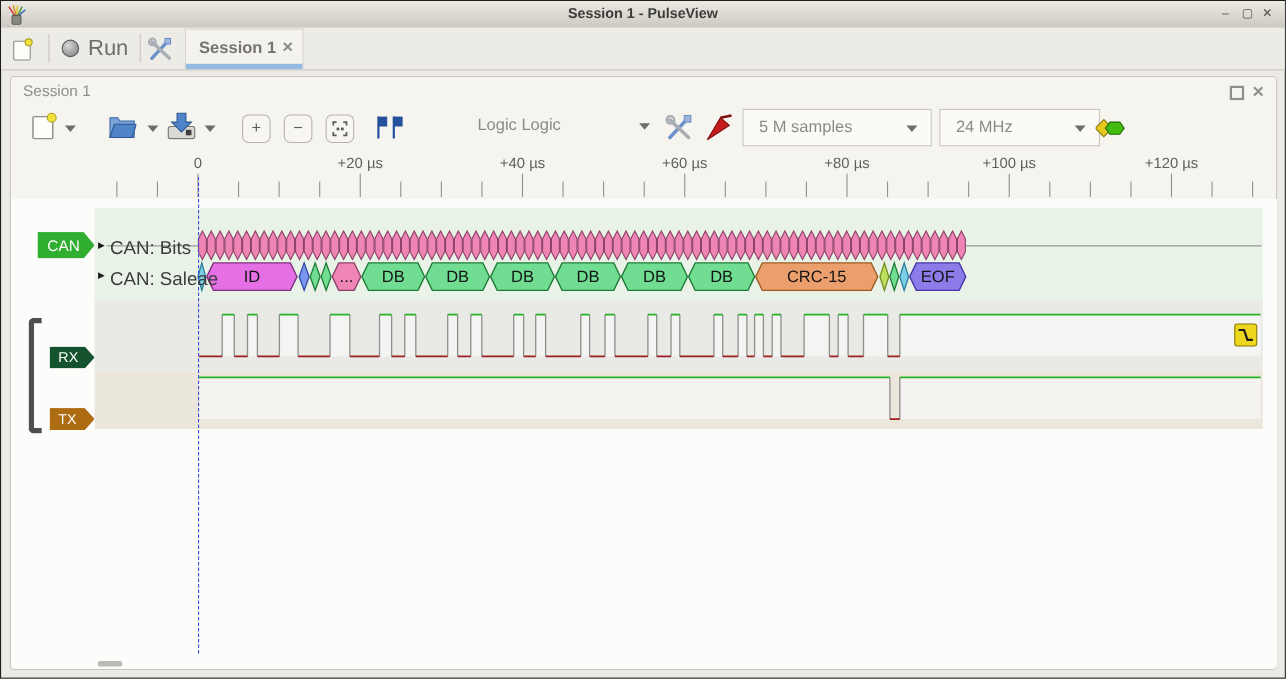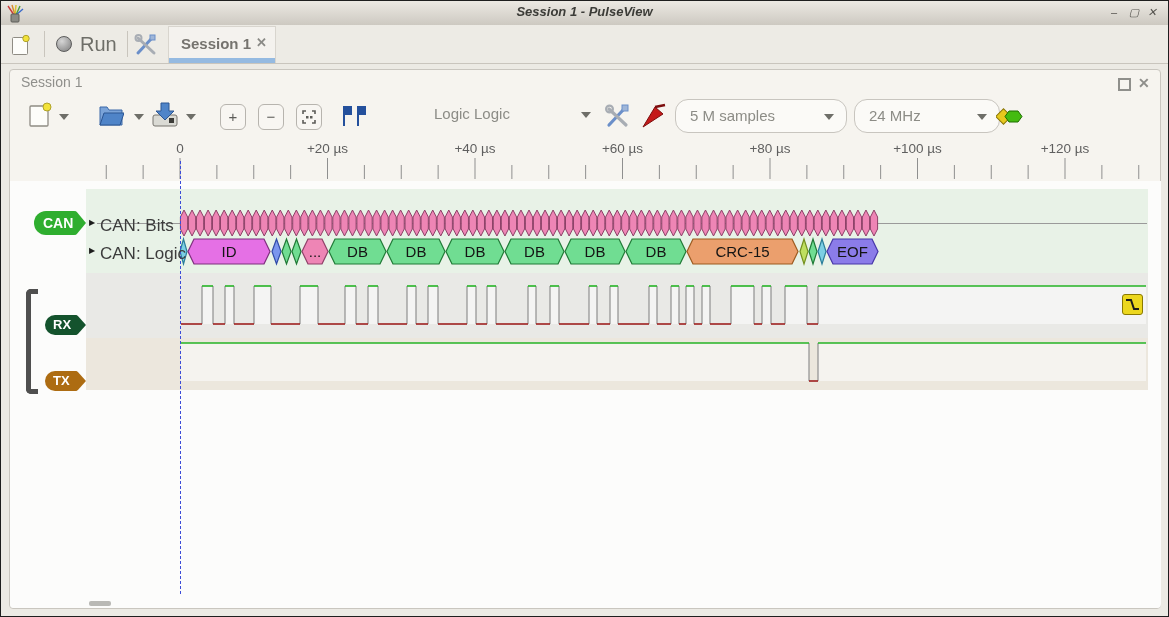--- a/index.html
+++ b/index.html
@@ -1,19 +1,19 @@
 <!DOCTYPE html>
 <html><head>
 <meta charset="utf-8">
 <style>
   html,body{margin:0;padding:0;background:#555;font-family:"Liberation Sans",sans-serif;}
   #window{position:relative;width:1169px;height:617px;background:#eceae4;border:1px solid #1e1e1e;box-sizing:border-box;overflow:hidden;}
   
   #titlebar{position:absolute;left:0;top:0;width:100%;height:24px;
-    background:linear-gradient(#ece9e3,#cdc9c1);border-bottom:1px solid #a9a59d;font-style:italic;}
+    background:linear-gradient(#ece9e3,#cdc9c1);border-bottom:1px solid #a9a59d;}
   #title-text{position:absolute;left:0;right:0;top:3px;text-align:center;font-size:13px;font-weight:bold;color:#3c3c38;}
   #app-icon{position:absolute;left:5px;top:2px;}
   .tb-btn{position:absolute;top:3px;width:16px;height:16px;color:#55534e;font-size:11px;line-height:16px;text-align:center;cursor:default;}
   #btn-min{right:46px;} #btn-max{right:26px;} #btn-close{right:8px;}
   
   #main-toolbar{position:absolute;left:0;top:24px;width:100%;height:38px;background:#edebe5;border-bottom:1px solid #c9c5bd;}
   .mt-sep{position:absolute;top:6px;width:1px;height:26px;background:#c9c5bd;}
   #run-button{position:absolute;left:55px;top:6px;height:26px;display:flex;align-items:center;gap:8px;color:#6e6e68;font-size:20px;}
   #run-led{width:14px;height:14px;border-radius:50%;background:radial-gradient(circle at 35% 30%,#d6d6d6,#7d7d7d);border:1px solid #5c5c5c;}
   #session-tab{position:absolute;left:167px;top:1px;width:106px;height:36px;background:#f4f2ee;
@@ -25,35 +25,35 @@
   #dock{position:absolute;left:8px;top:68px;width:1152px;height:540px;background:#f6f4ef;
     border:1px solid #c9c6bf;border-radius:4px;box-sizing:border-box;}
   #dock-title{position:absolute;left:20px;top:73px;font-size:14px;color:#8f8f8b;}
   #dock-float{position:absolute;left:1117px;top:77px;width:9px;height:9px;border:2px solid #8f8f8b;}
   #dock-close{position:absolute;left:1137px;top:74px;font-size:14px;color:#8f8f8b;font-weight:bold;}
   
   .st-item{position:absolute;top:100px;}
   .dd-arrow{display:inline-block;width:0;height:0;border-left:5px solid transparent;border-right:5px solid transparent;border-top:6px solid #6e6e68;vertical-align:middle;}
   .sq-btn{position:absolute;top:103px;width:26px;height:26px;border:1px solid #b7b4ae;border-radius:6px;box-sizing:border-box;
     color:#5c5c58;text-align:center;font-size:15px;line-height:23px;background:#f8f6f2;}
-  .combo{position:absolute;top:98px;height:34px;border:1px solid #c8c5bf;border-radius:13px;background:#fbfaf7;
+  .combo{position:absolute;top:98px;height:34px;border:1px solid #c8c5bf;border-radius:0;background:#fbfaf7;
     box-sizing:border-box;font-size:15px;color:#8c8c86;line-height:32px;padding-left:14px;}
   .combo .dd-arrow{position:absolute;right:12px;top:14px;}
   #device-combo{position:absolute;left:433px;top:104px;font-size:15px;color:#8c8c86;}
   #device-combo .dd-arrow{position:absolute;left:147px;top:7px;}
   
   #trace-bg{position:absolute;left:9px;top:180px;width:1151px;height:427px;background:#fcfcfb;border-radius:0 0 4px 4px;}
   .band{position:absolute;left:85px;width:1062px;}
   #band-decoder{top:188px;height:84px;background:#e8f2e7;}
   #band-rx{top:272px;height:65px;background:#e9e9e6;}
   #band-tx{top:337px;height:52px;background:#ece7dd;}
   #overlay-svg{position:absolute;left:0;top:0;width:1169px;height:617px;pointer-events:none;}
   .row-label{position:absolute;font-size:17px;color:#3c3c3c;}
   .row-arrow{position:absolute;font-size:8px;color:#1c1c1c;}
-  .tag{position:absolute;color:#fff;font-weight:bold;border-radius:12px;}
+  .tag{position:absolute;color:#fff;font-weight:normal;}
   #tag-can{left:33px;top:210px;width:52px;height:24px;background:#2fae2f;font-size:14px;line-height:24px;padding-left:9px;box-sizing:border-box;
     clip-path:polygon(0 0,42px 0,100% 50%,42px 100%,0 100%);}
   #tag-rx{left:44px;top:314px;width:41px;height:20px;background:#14532d;font-size:13px;line-height:20px;padding-left:8px;box-sizing:border-box;
     clip-path:polygon(0 0,32px 0,100% 50%,32px 100%,0 100%);}
   #tag-tx{left:44px;top:370px;width:41px;height:20px;background:#ad6c12;font-size:13px;line-height:20px;padding-left:8px;box-sizing:border-box;
     clip-path:polygon(0 0,32px 0,100% 50%,32px 100%,0 100%);}
   #group-bracket{position:absolute;left:25px;top:288px;width:12px;height:105px;
     border-left:5px solid #4f4f4f;border-top:5px solid #4f4f4f;border-bottom:5px solid #4f4f4f;border-radius:5px 0 0 5px;box-sizing:border-box;}
   #cursor-line{position:absolute;left:179px;top:160px;height:433px;width:0;border-left:1px dashed #3c4cd8;}
   #trigger-marker{position:absolute;left:1121px;top:293px;width:21px;height:21px;background:#ecd71e;border:1px solid #8a7900;border-radius:3px;box-sizing:border-box;}
@@ -446,21 +446,21 @@
         <line x1="817" y1="342" x2="1145" y2="342" stroke="#24b324" stroke-width="1.6"></line>
       </g>
   </svg>
 
   <div id="cursor-line"></div>
 
   <div class="tag" id="tag-can">CAN</div>
   <span class="row-arrow" style="left:88px;top:217px">▶</span>
   <span class="row-label" style="left:99px;top:215px">CAN: Bits</span>
   <span class="row-arrow" style="left:88px;top:245px">▶</span>
-  <span class="row-label" style="left:99px;top:243px">CAN: Logic</span>
+  <span class="row-label" style="left:99px;top:243px">CAN: Saleae</span>
 
   <div id="group-bracket"></div>
   <div class="tag" id="tag-rx">RX</div>
   <div class="tag" id="tag-tx">TX</div>
 
   <div id="trigger-marker">
     <svg width="19" height="19" viewBox="0 0 19 19">
       <polyline points="3,5 8,5 11,14 16,14" fill="none" stroke="#1c1c1c" stroke-width="2"></polyline>
     </svg>
   </div>

